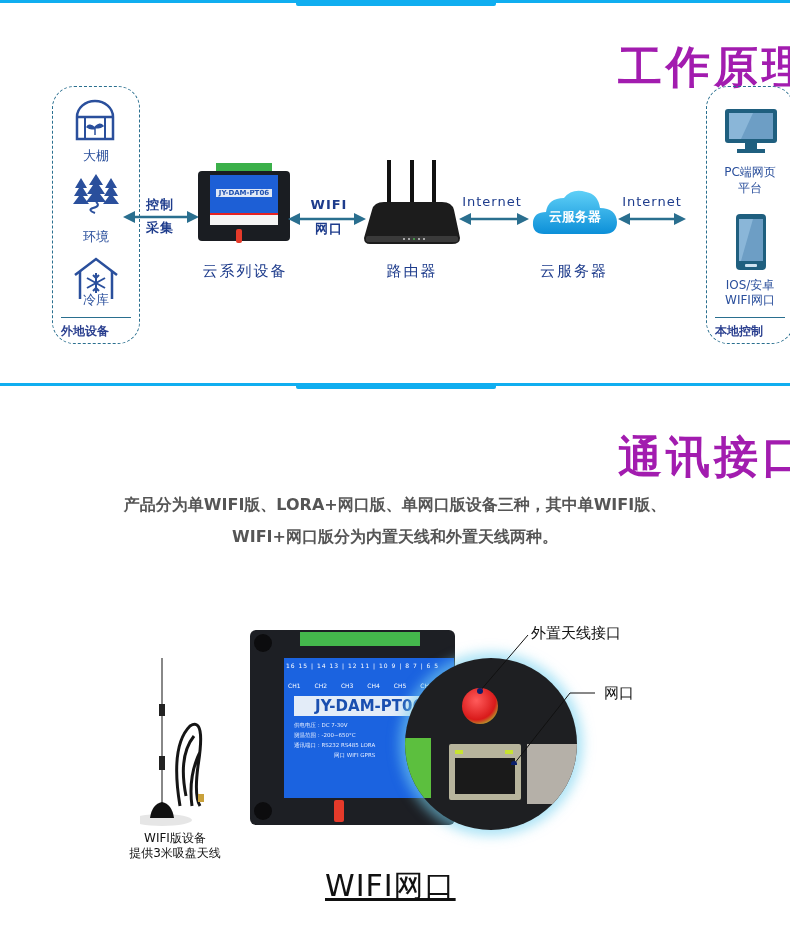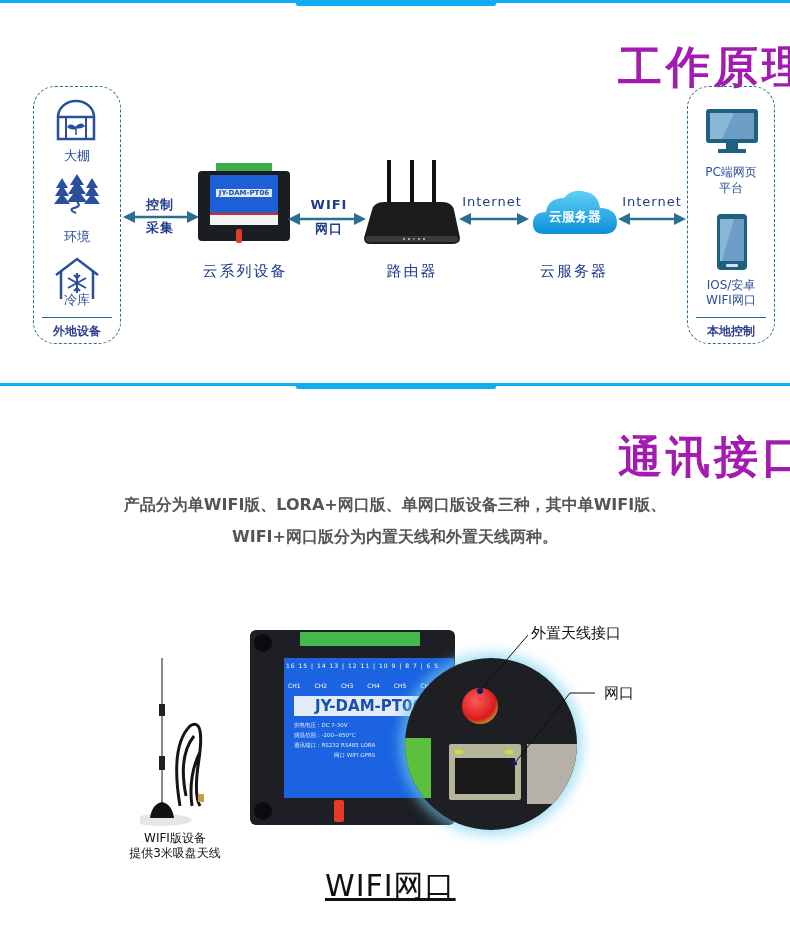--- a/index.html
+++ b/index.html
@@ -1,22 +1,22 @@
 <!DOCTYPE html>
 <html><head>
 <meta charset="utf-8">
 <style>
   * { box-sizing: border-box; margin: 0; padding: 0; }
   body { width: 790px; height: 927px; background: #ffffff; font-family: "DejaVu Sans", "Liberation Sans", sans-serif; position: relative; overflow: hidden; color: #222; }
   .divider { position: absolute; left: 0; width: 790px; height: 3px; background: #10aef0; }
   .divider .thick { position: absolute; left: 296px; width: 200px; height: 6px; top: 0; background: #10aef0; border-radius: 0 0 2px 2px; }
   .section-title { position: absolute; left: 0; width: 790px; text-align: right; font-size: 44px; font-weight: bold; color: #a21caf; letter-spacing: 4px; margin-left: 20px; }
-  .dash-box { position: absolute; border: 1.5px dashed #2a6f8f; border-radius: 22px; }
+  .dash-box { position: absolute; border: 1.5px dashed #2a6f8f; border-radius: 22px; margin-left: 19px; }
   .side-item { position: absolute; width: 100%; text-align: center; font-size: 13px; color: #2a4f9c; }
-  .side-foot { position: absolute; left: 8px; right: 8px; border-top: 1.5px solid #2a6f8f; text-align: center; font-size: 12px; font-weight: bold; color: #2a3f8f; padding-top: 5px; }
+  .side-foot { position: absolute; left: 8px; right: 8px; border-top: 1.5px solid #2a6f8f; font-size: 12px; font-weight: bold; color: #2a3f8f; padding-top: 5px; }
   .arrow { position: absolute; height: 12px; }
   .arrow-label { position: absolute; font-size: 13px; font-weight: bold; color: #1e3c8c; text-align: center; letter-spacing: 1px; }
   .node-label { position: absolute; font-size: 15px; color: #1e3c8c; text-align: center; letter-spacing: 2px; }
   .desc { position: absolute; left: 0; width: 790px; text-align: center; font-size: 16px; color: #555; line-height: 32px; font-weight: bold; }
   .callout { position: absolute; font-size: 15px; color: #111; }
   .caption-small { position: absolute; font-size: 12px; color: #111; text-align: center; line-height: 15px; }
   .big-caption { position: absolute; font-size: 30px; color: #111; letter-spacing: 1px; text-decoration: underline; }
 </style>
 </head>
 <body>

